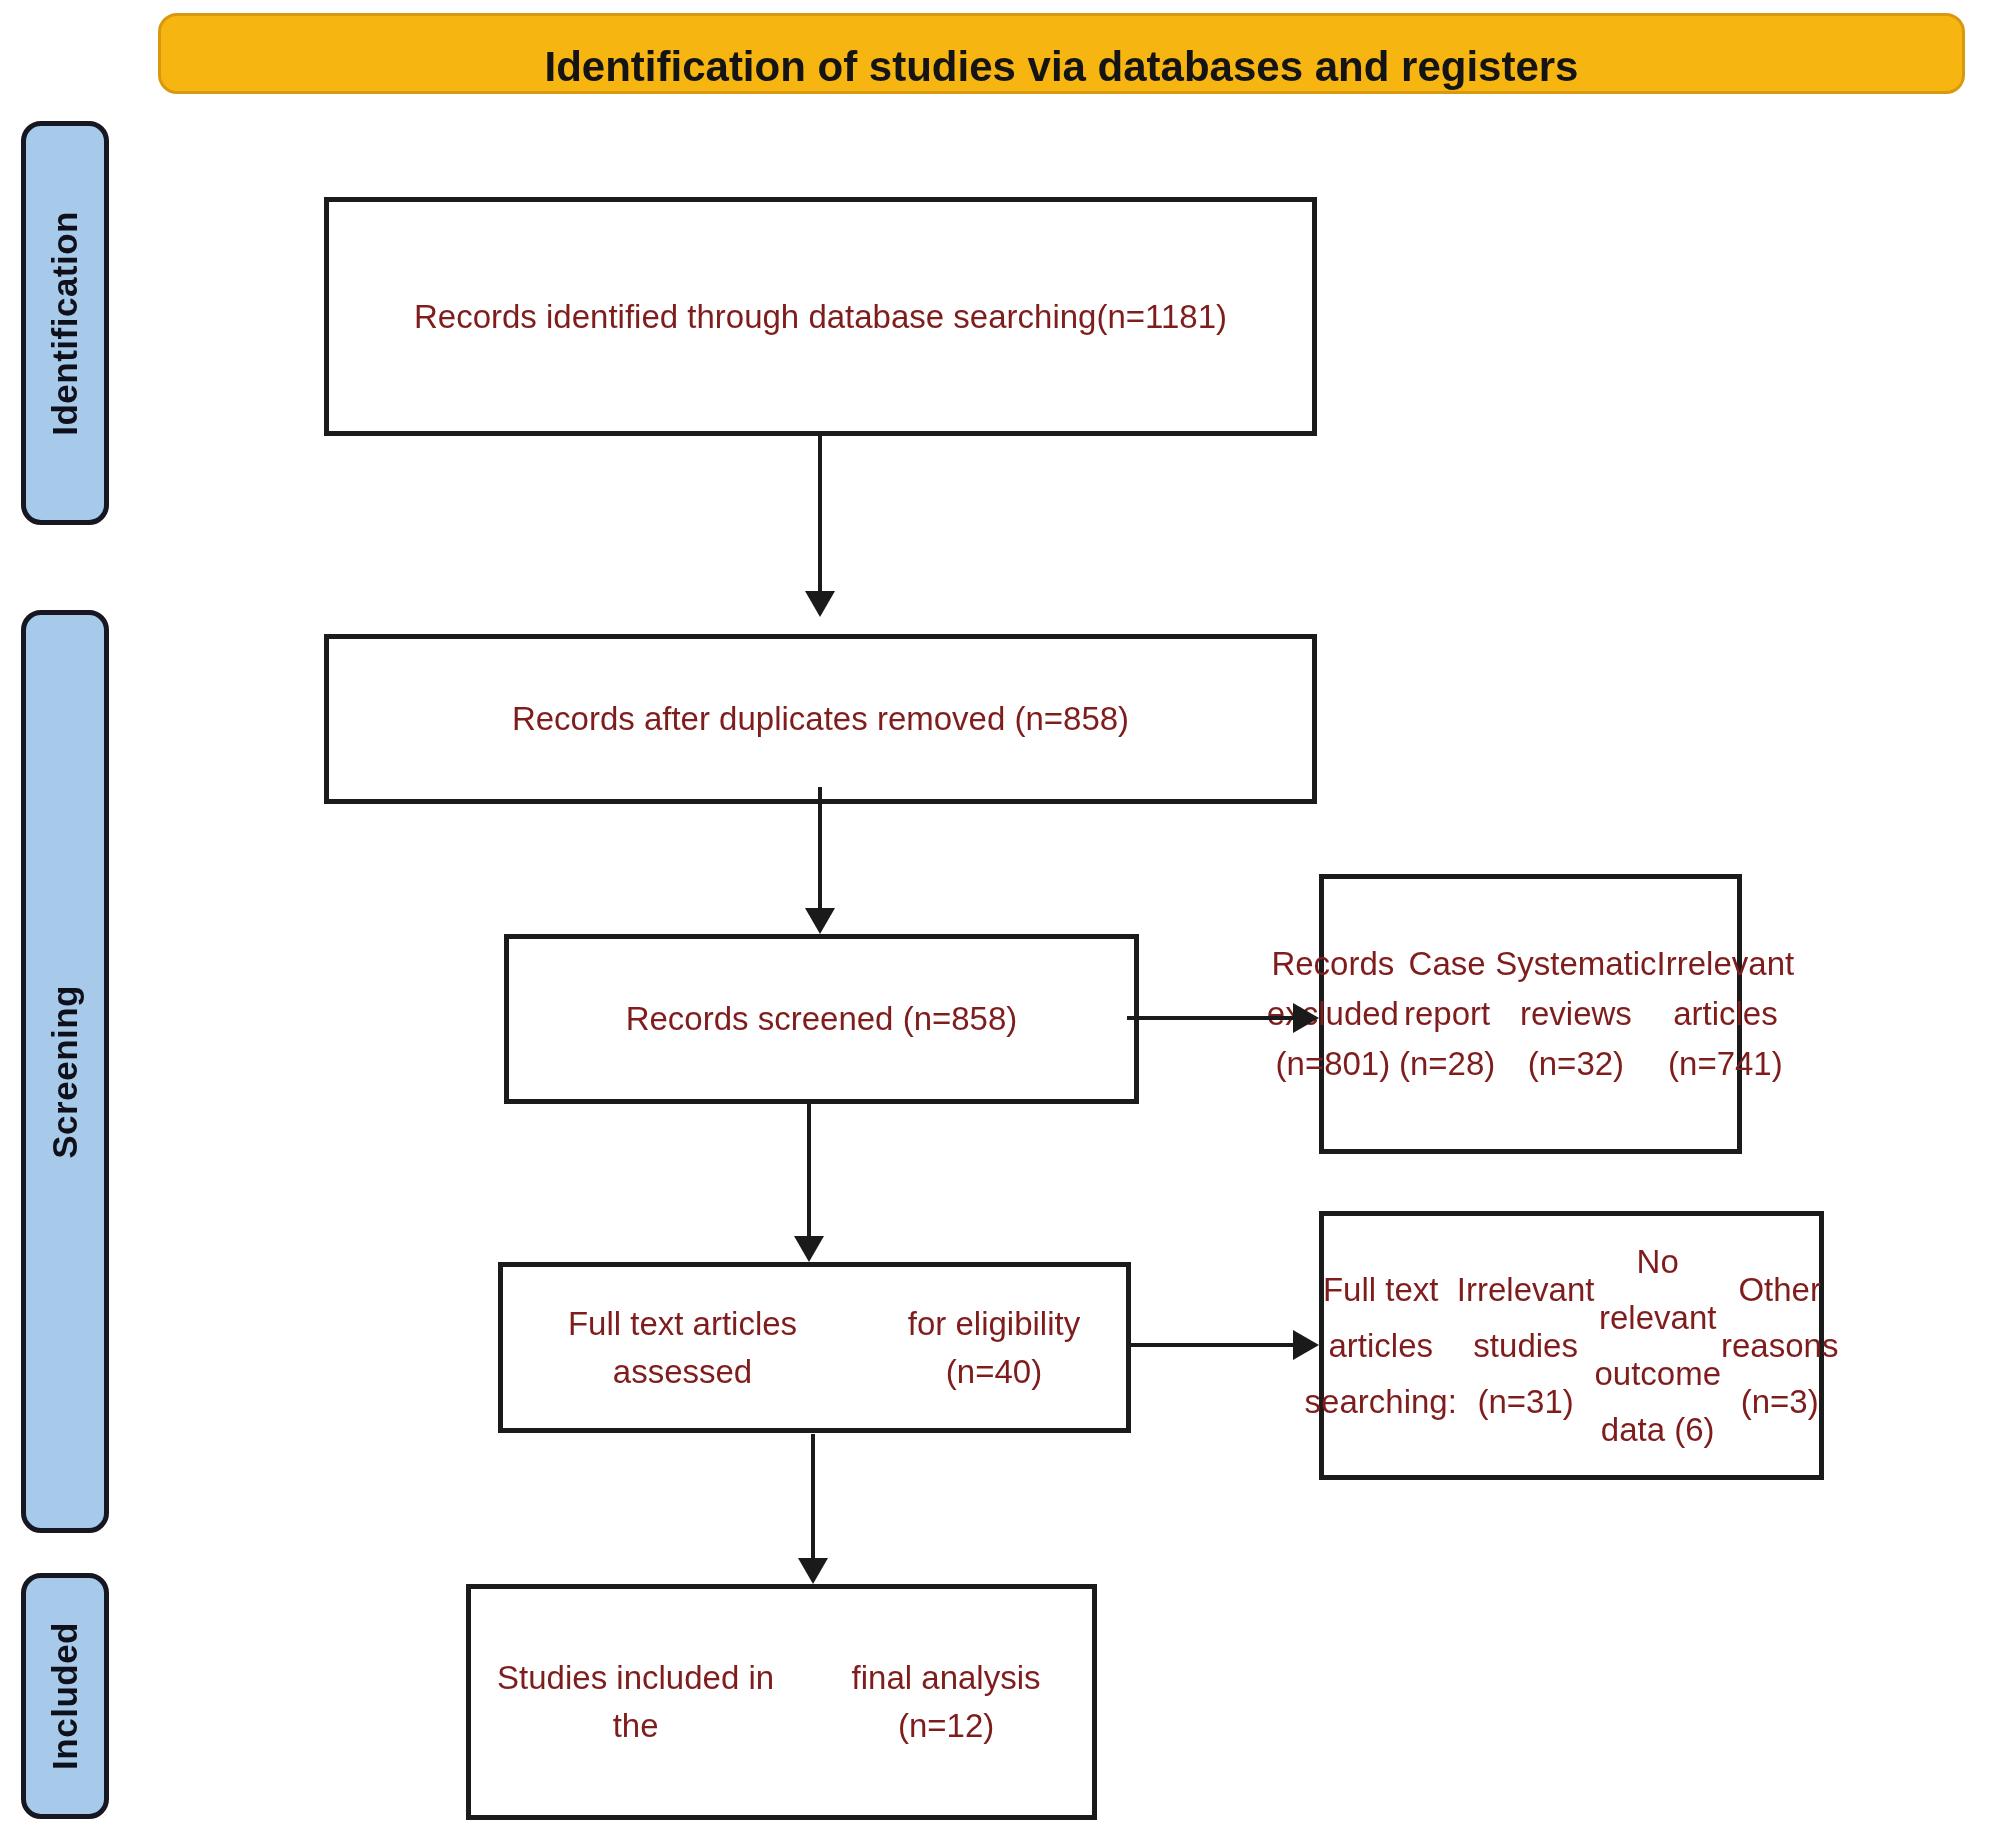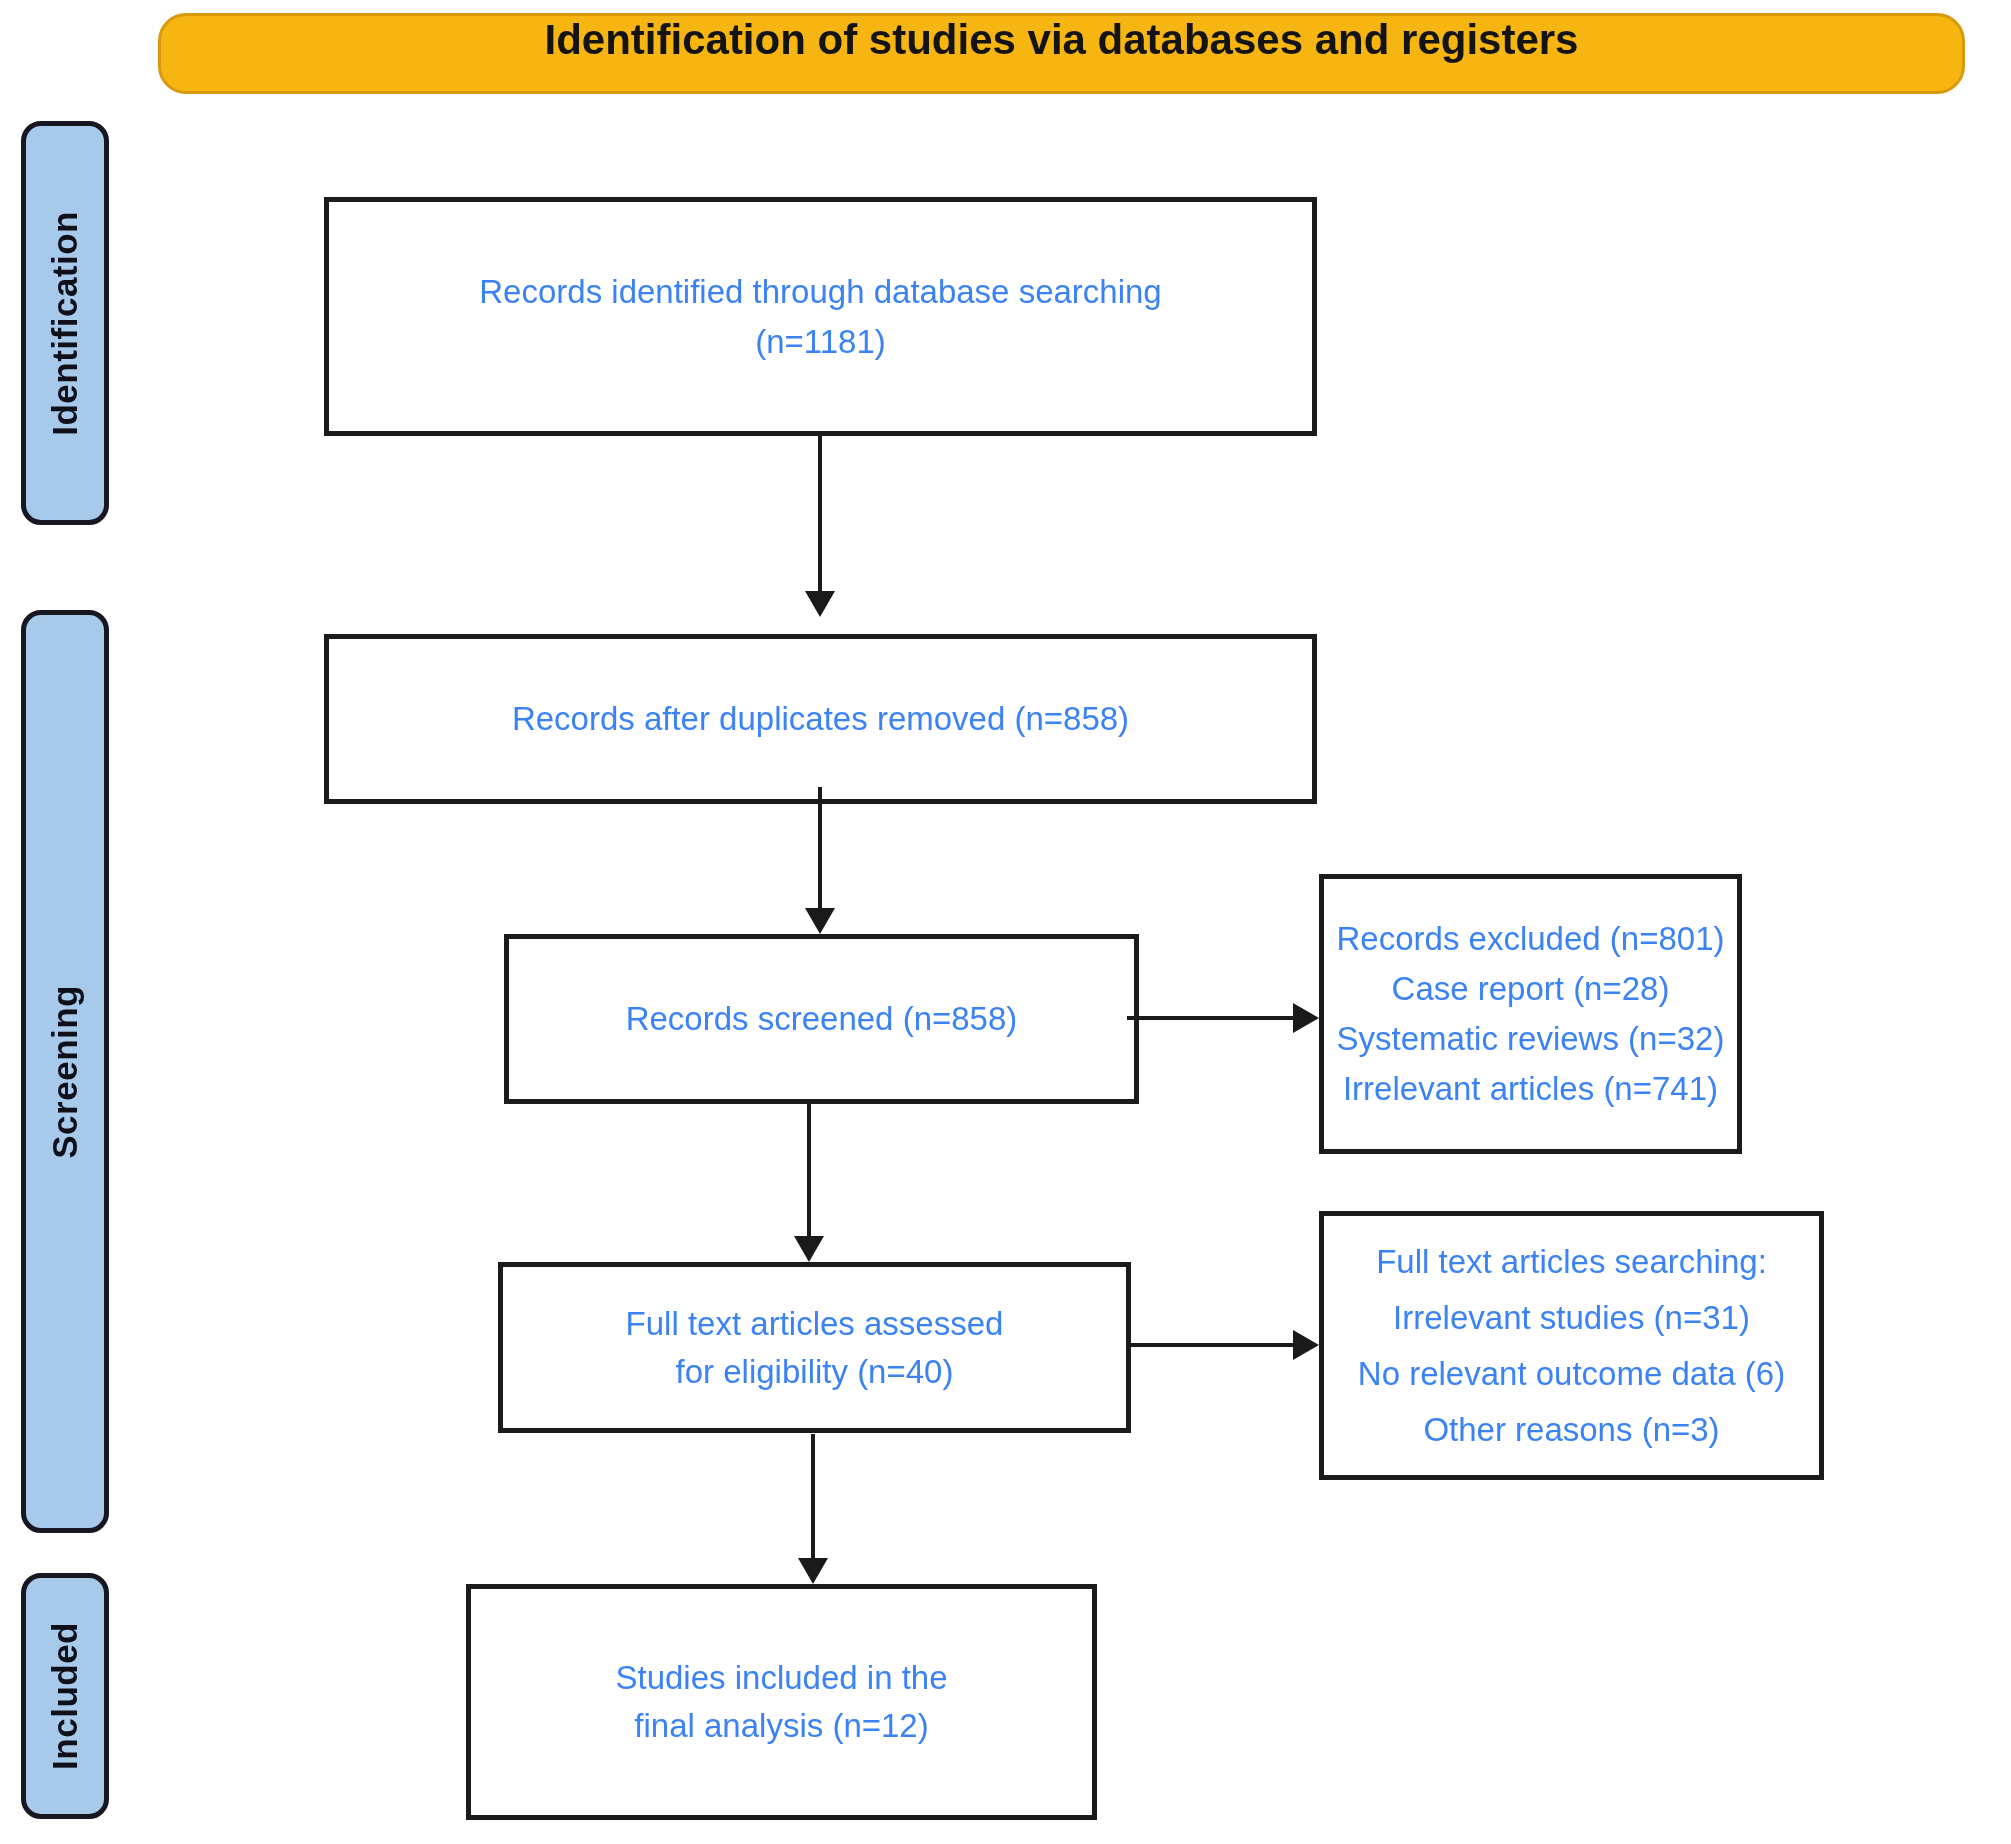--- a/index.html
+++ b/index.html
@@ -4,45 +4,45 @@
 <style>
   html, body { margin:0; padding:0; background:#ffffff; }
   #canvas {
     position:relative; width:2012px; height:1844px; background:#ffffff;
     font-family:"Liberation Sans", sans-serif; color:#1a1a1a; overflow:hidden;
   }
 
   
   .banner {
     position:absolute; left:158px; top:13px; width:1807px; height:81px;
-    background:#F7B512; border:3px solid #D9990E; border-radius:28px;
-    box-sizing:border-box; display:flex; align-items:flex-start; justify-content:center;
+    background:#F7B512; border:3px solid #D9990E; border-radius:19px;
+    box-sizing:border-box; display:flex; align-items:flex-end; justify-content:center;
   }
   .banner span { font-size:42px; font-weight:bold; color:#141414; }
 
   
   .stage {
     position:absolute; left:21px; width:88px;
     background:#A7CAEB; border:5px solid #171721; border-radius:20px;
     box-sizing:border-box; display:flex; align-items:center; justify-content:center;
   }
   .stage span {
     writing-mode:vertical-rl; transform:rotate(180deg);
     font-size:35px; font-weight:bold; color:#10101a; letter-spacing:0.5px;
   }
   #stage-identification { top:121px; height:404px; }
   #stage-screening      { top:610px; height:923px; }
   #stage-included       { top:1573px; height:246px; }
 
   
   .node {
     position:absolute; background:#ffffff; border:5px solid #1B1B1B;
-    box-sizing:border-box; display:flex; flex-direction:column;
+    box-sizing:border-box; display:flex; flex-direction:row;
     align-items:center; justify-content:center; text-align:center;
-    font-size:33px; line-height:48px; color:#3b82f6;
+    font-size:33px; line-height:48px; color:#7f1d1d;
   }
   #box-identified   { left:324px;  top:197px;  width:993px; height:239px; }
   #box-deduplicated { left:324px;  top:617px;  width:993px; height:170px;margin-top:17px; }
   #box-screened     { left:504px;  top:934px;  width:635px;  height:170px; }
   #box-fulltext     { left:498px;  top:1262px; width:633px;  height:171px;text-align:center; }
   #box-included     { left:466px;  top:1584px; width:631px;  height:236px; }
   #box-records-excluded  { left:1319px; top:874px;  width:423px; height:280px; line-height:50px; }
   #box-fulltext-excluded { left:1319px; top:1211px; width:505px; height:269px; line-height:56px; }
   #box-identified .line { line-height:50px; }
 

